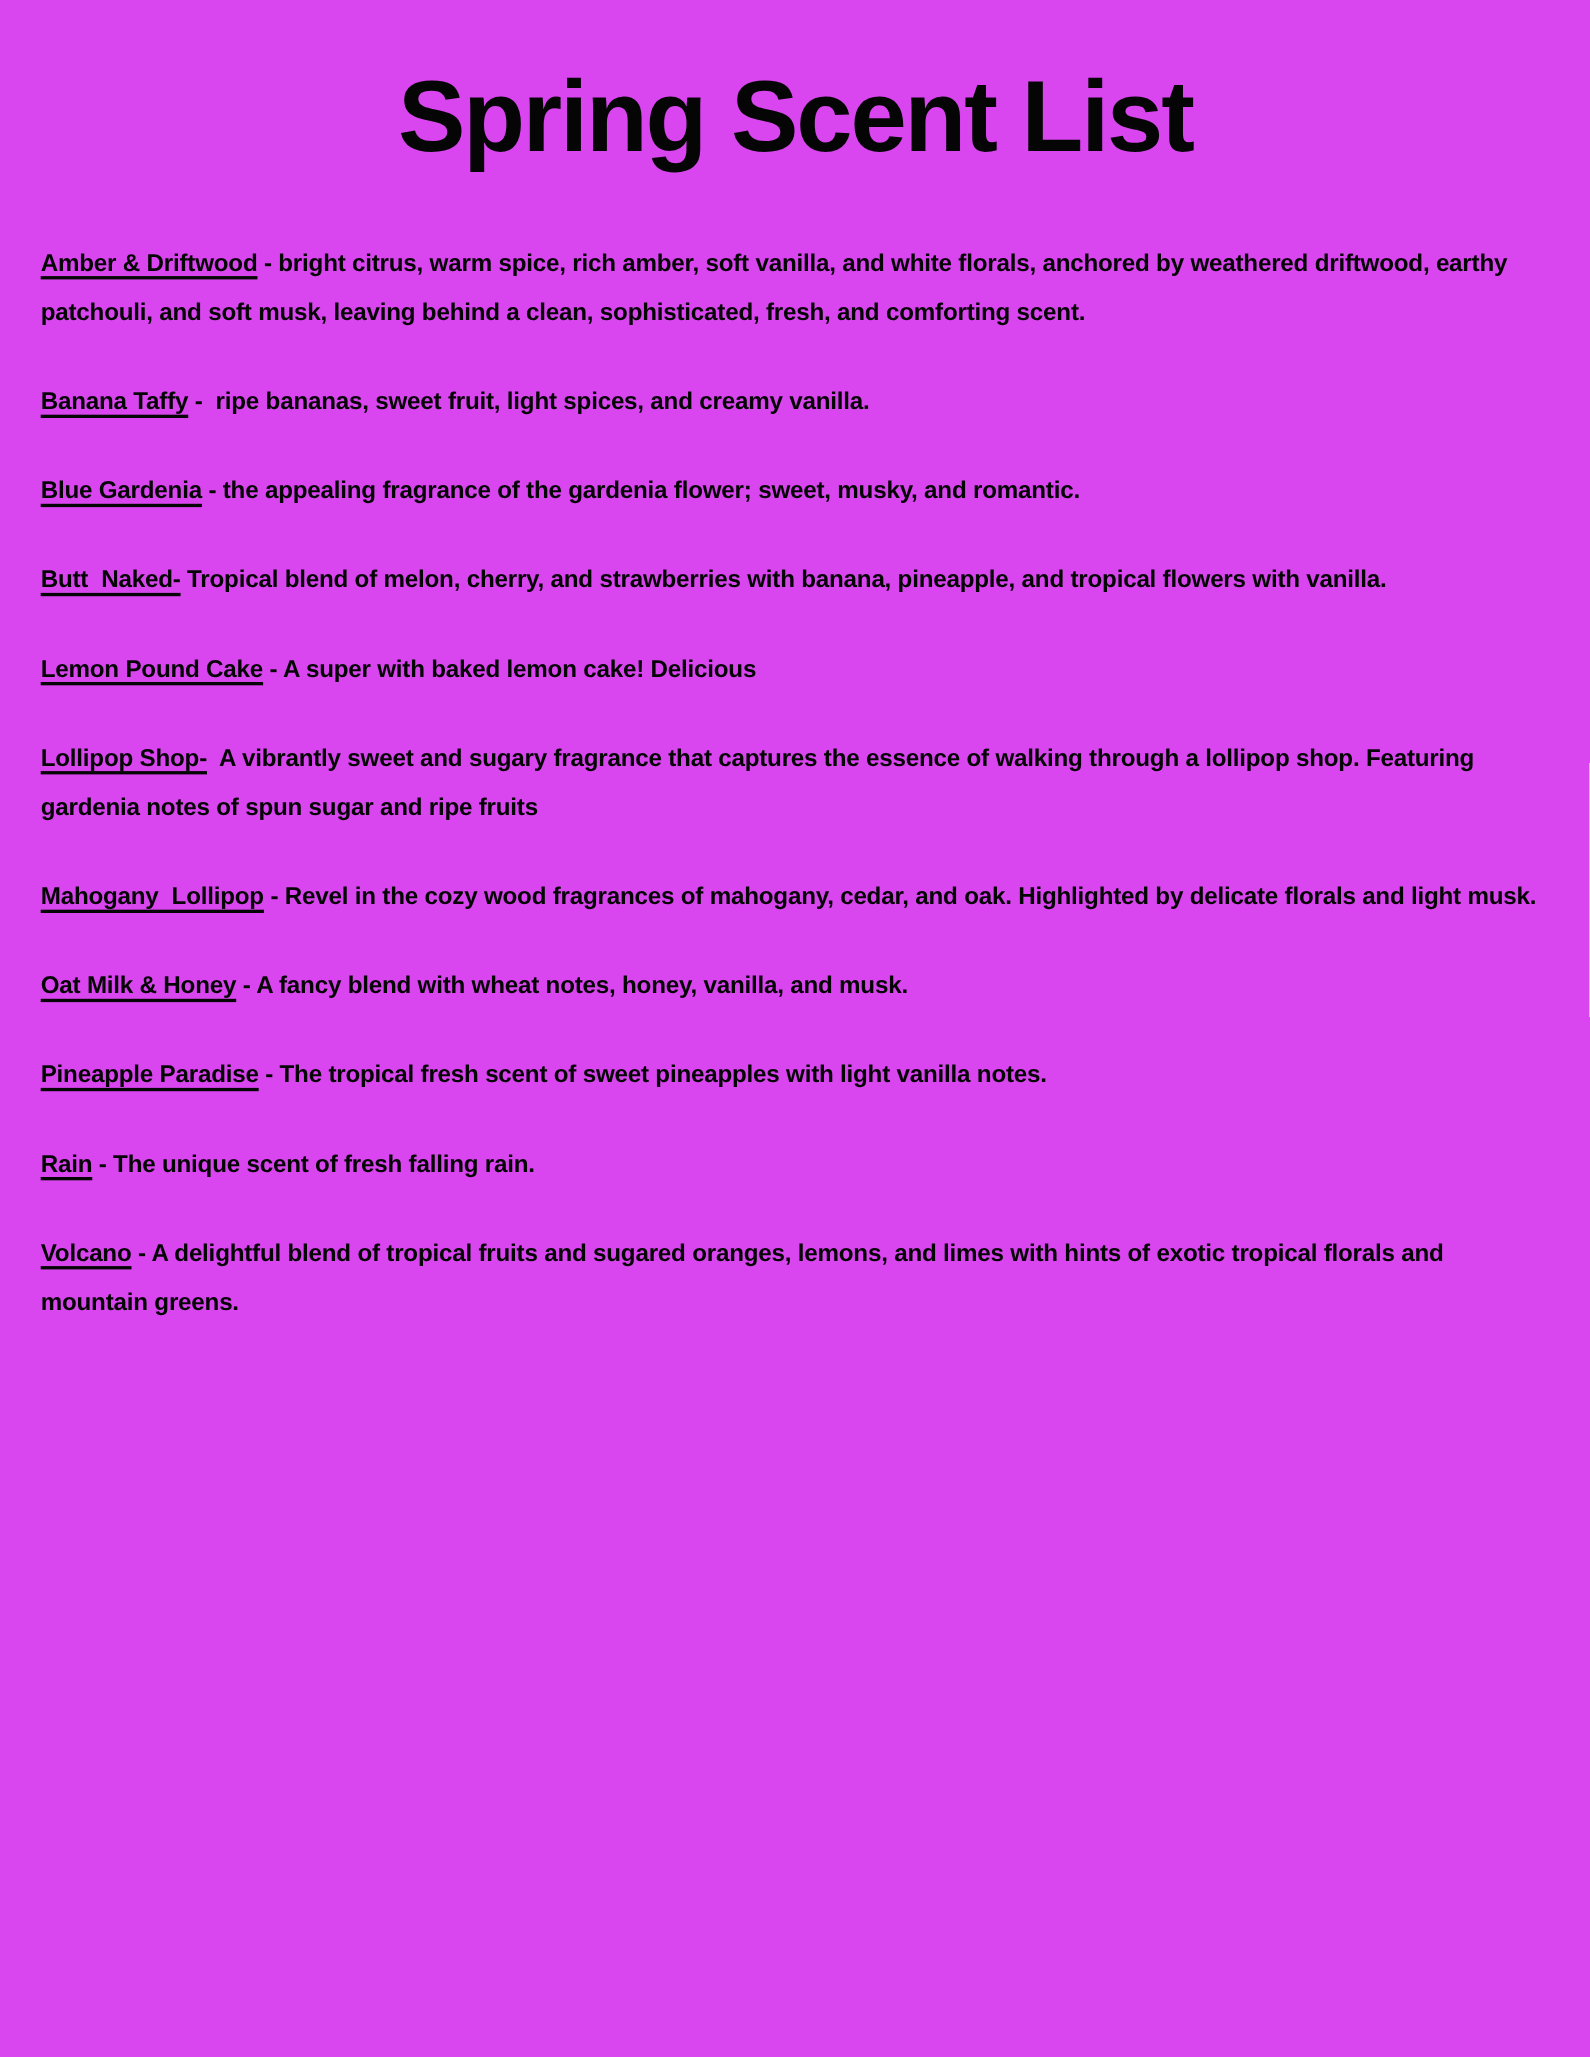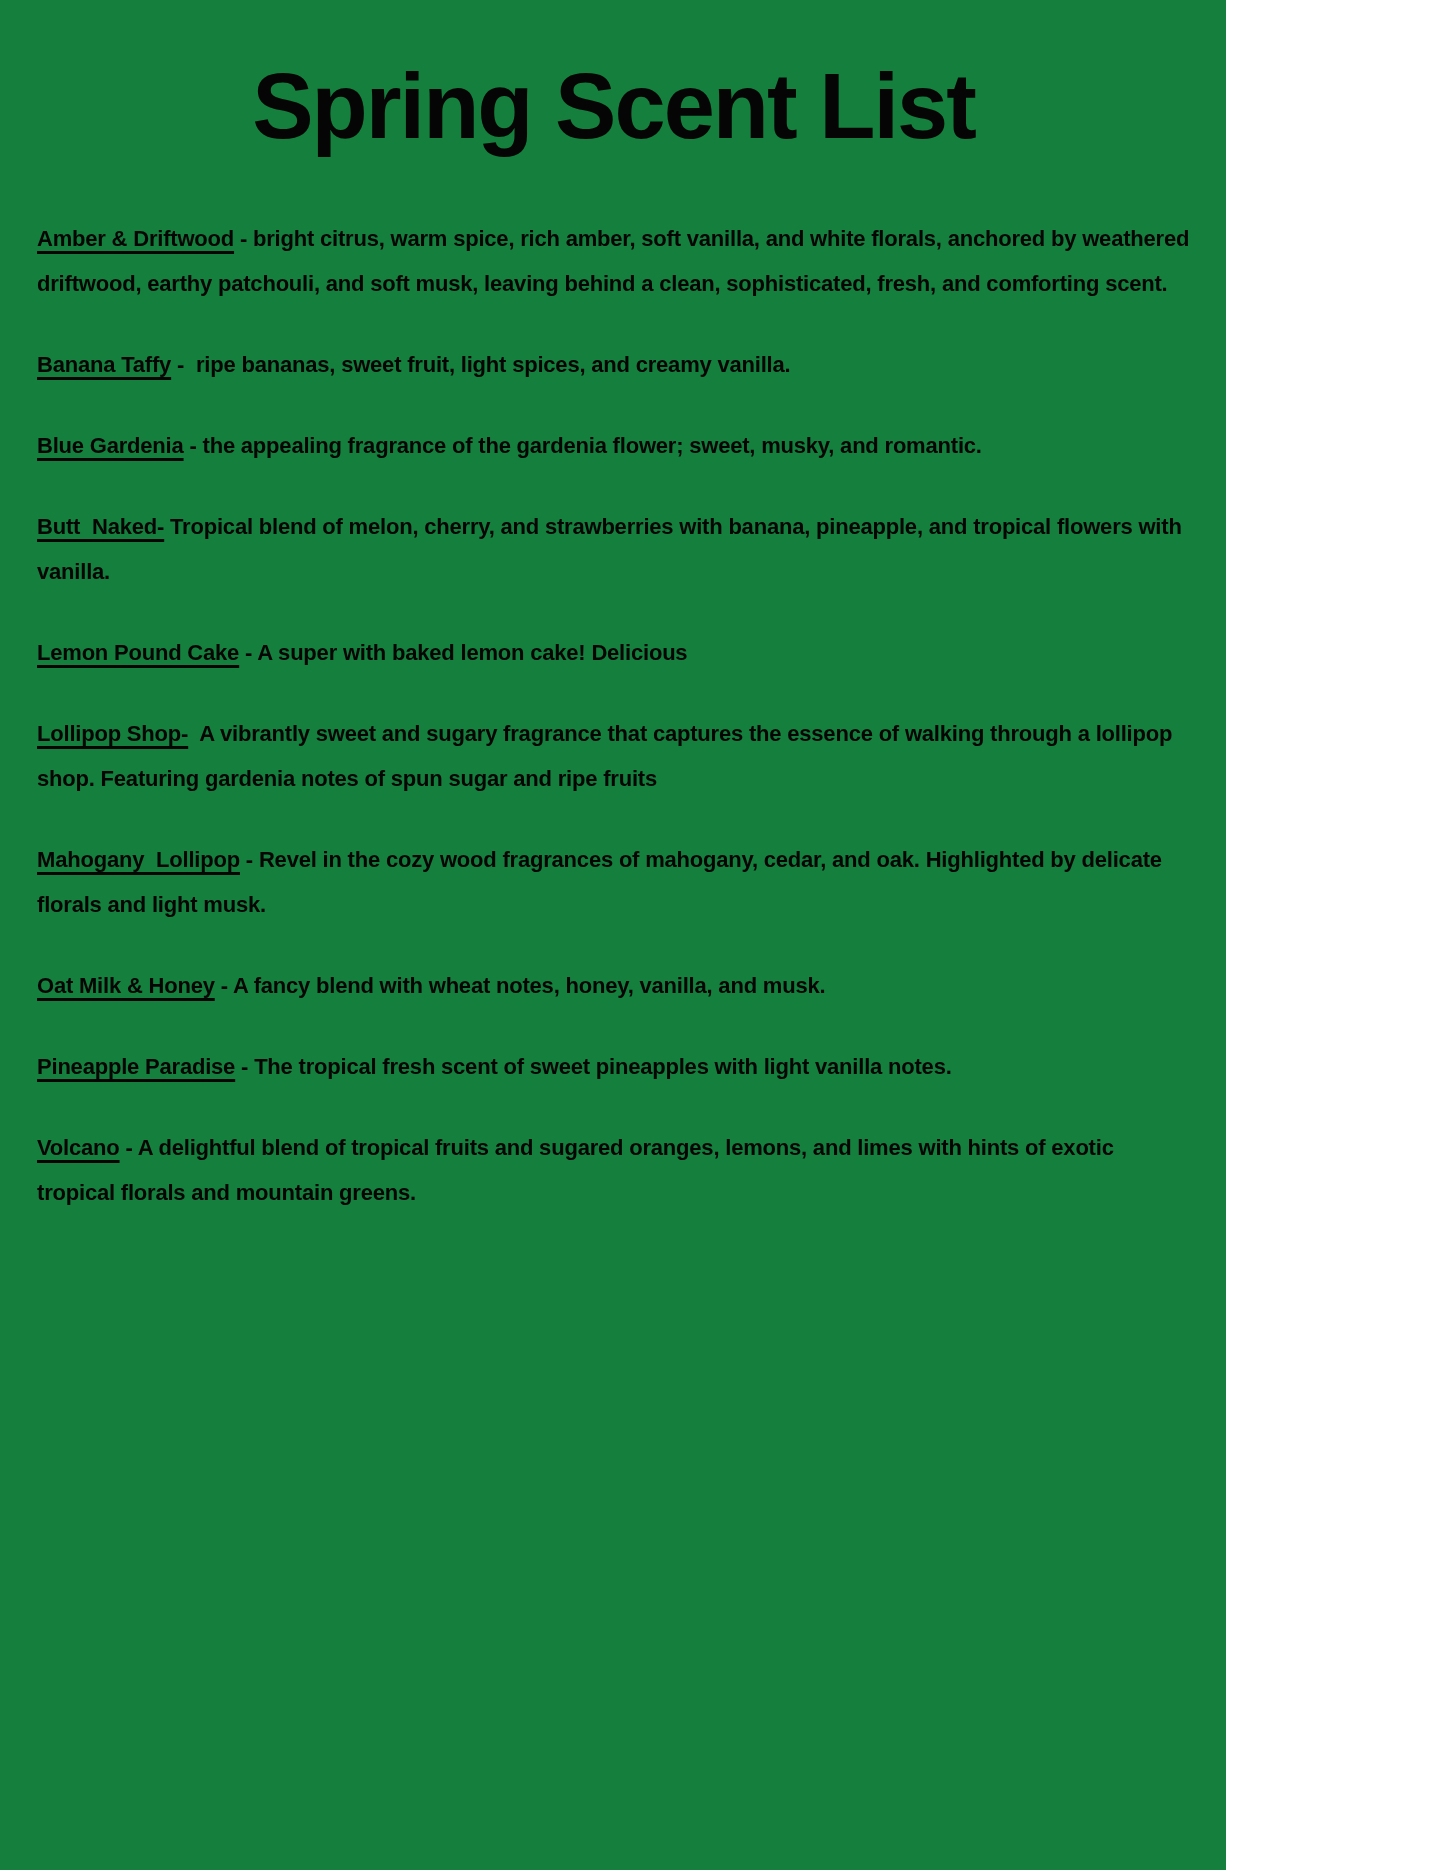--- a/index.html
+++ b/index.html
@@ -2,24 +2,24 @@
 <html><head>
 <meta charset="utf-8">
 <style>
   html, body {
     margin: 0;
     padding: 0;
     background: #ffffff;
   }
   .page {
     position: relative;
-    width: 1226px;
+    width: 1445px;
     height: 1870px;
     box-sizing: border-box;
-    background: #15803d;
+    background: #d946ef;
     padding: 50px 36px 0 37px;
     font-family: "Liberation Sans", "DejaVu Sans", sans-serif;
     font-weight: bold;
     color: #050505;
     overflow: hidden;
   }
   .doc-title {
     margin: 0 0 54px 0;
     padding: 0;
     text-align: center;
@@ -61,15 +61,16 @@
   <p class="scent"><span class="scent-name">Lemon Pound Cake</span><span> - </span><span>A super with baked lemon cake! Delicious</span></p>
 
   <p class="scent"><span class="scent-name">Lollipop Shop-</span><span>  </span><span>A vibrantly sweet and sugary fragrance that captures the essence of walking through a lollipop shop. Featuring gardenia notes of spun sugar and ripe fruits</span></p>
 
   <p class="scent"><span class="scent-name">Mahogany  Lollipop</span><span> - </span><span>Revel in the cozy wood fragrances of mahogany, cedar, and oak. Highlighted by delicate florals and light musk.</span></p>
 
   <p class="scent"><span class="scent-name">Oat Milk &amp; Honey</span><span> - </span><span>A fancy blend with wheat notes, honey, vanilla, and musk.</span></p>
 
   <p class="scent"><span class="scent-name">Pineapple Paradise</span><span> - </span><span>The tropical fresh scent of sweet pineapples with light vanilla notes.</span></p>
 
+  <p class="scent"><span class="scent-name">Rain</span><span> - </span><span>The unique scent of fresh falling rain.</span></p>
 
   <p class="scent"><span class="scent-name">Volcano</span><span> - </span><span>A delightful blend of tropical fruits and sugared oranges, lemons, and limes with hints of exotic tropical florals and mountain greens.</span></p>
 </div>
 
 </body></html>

